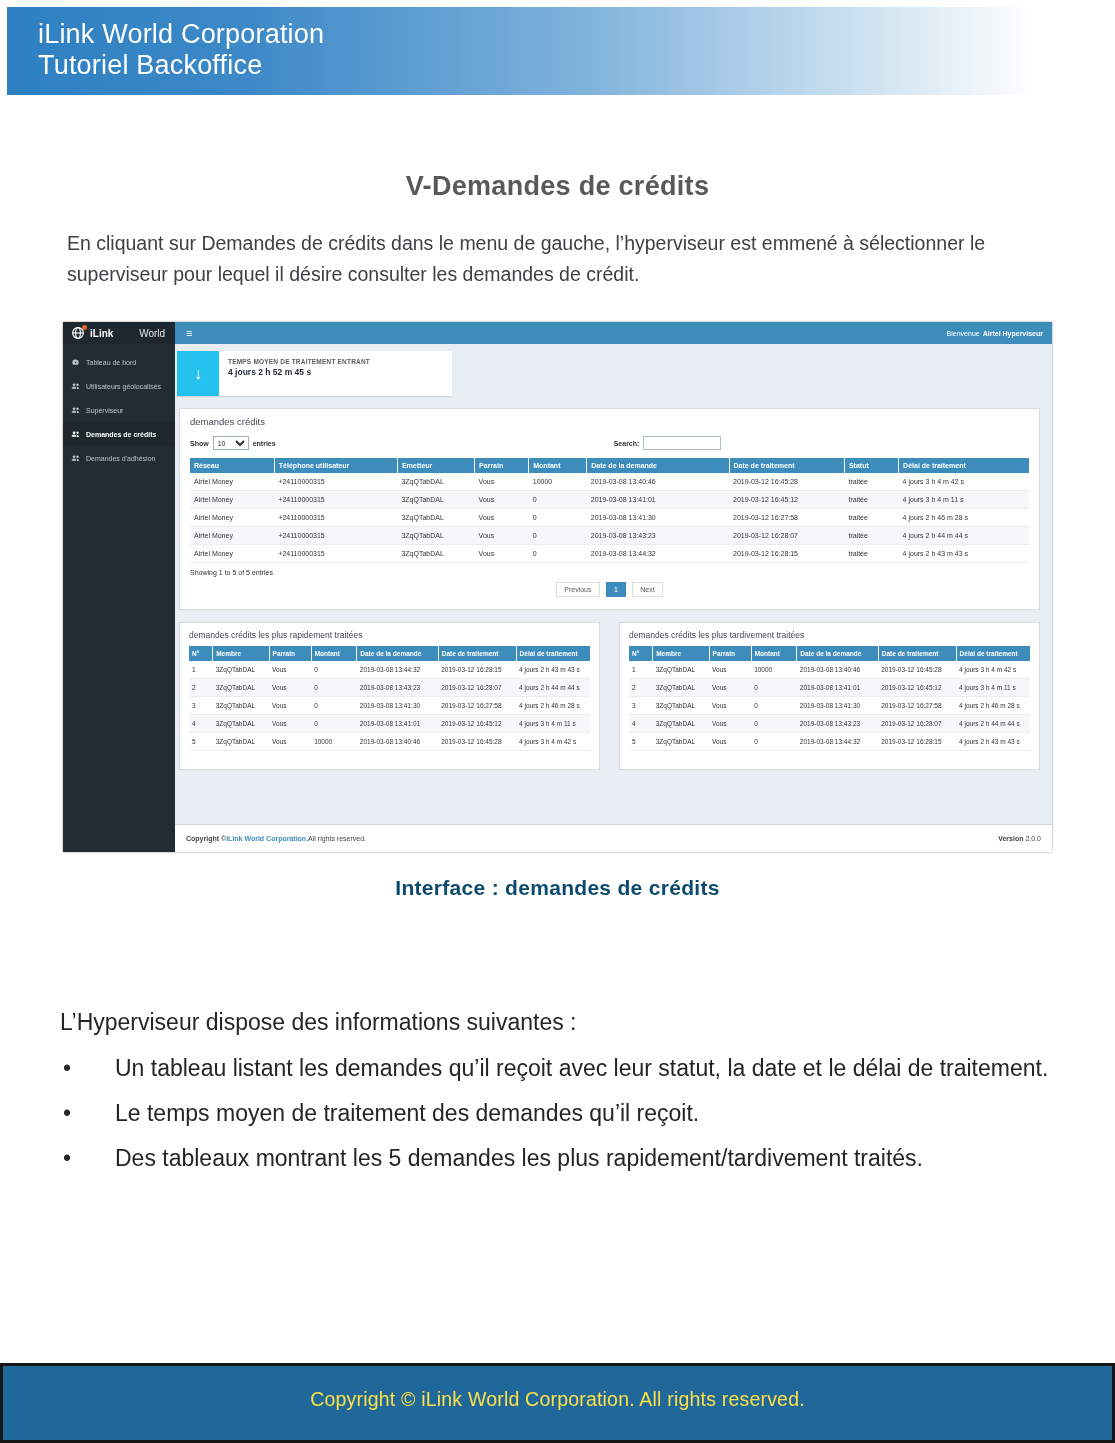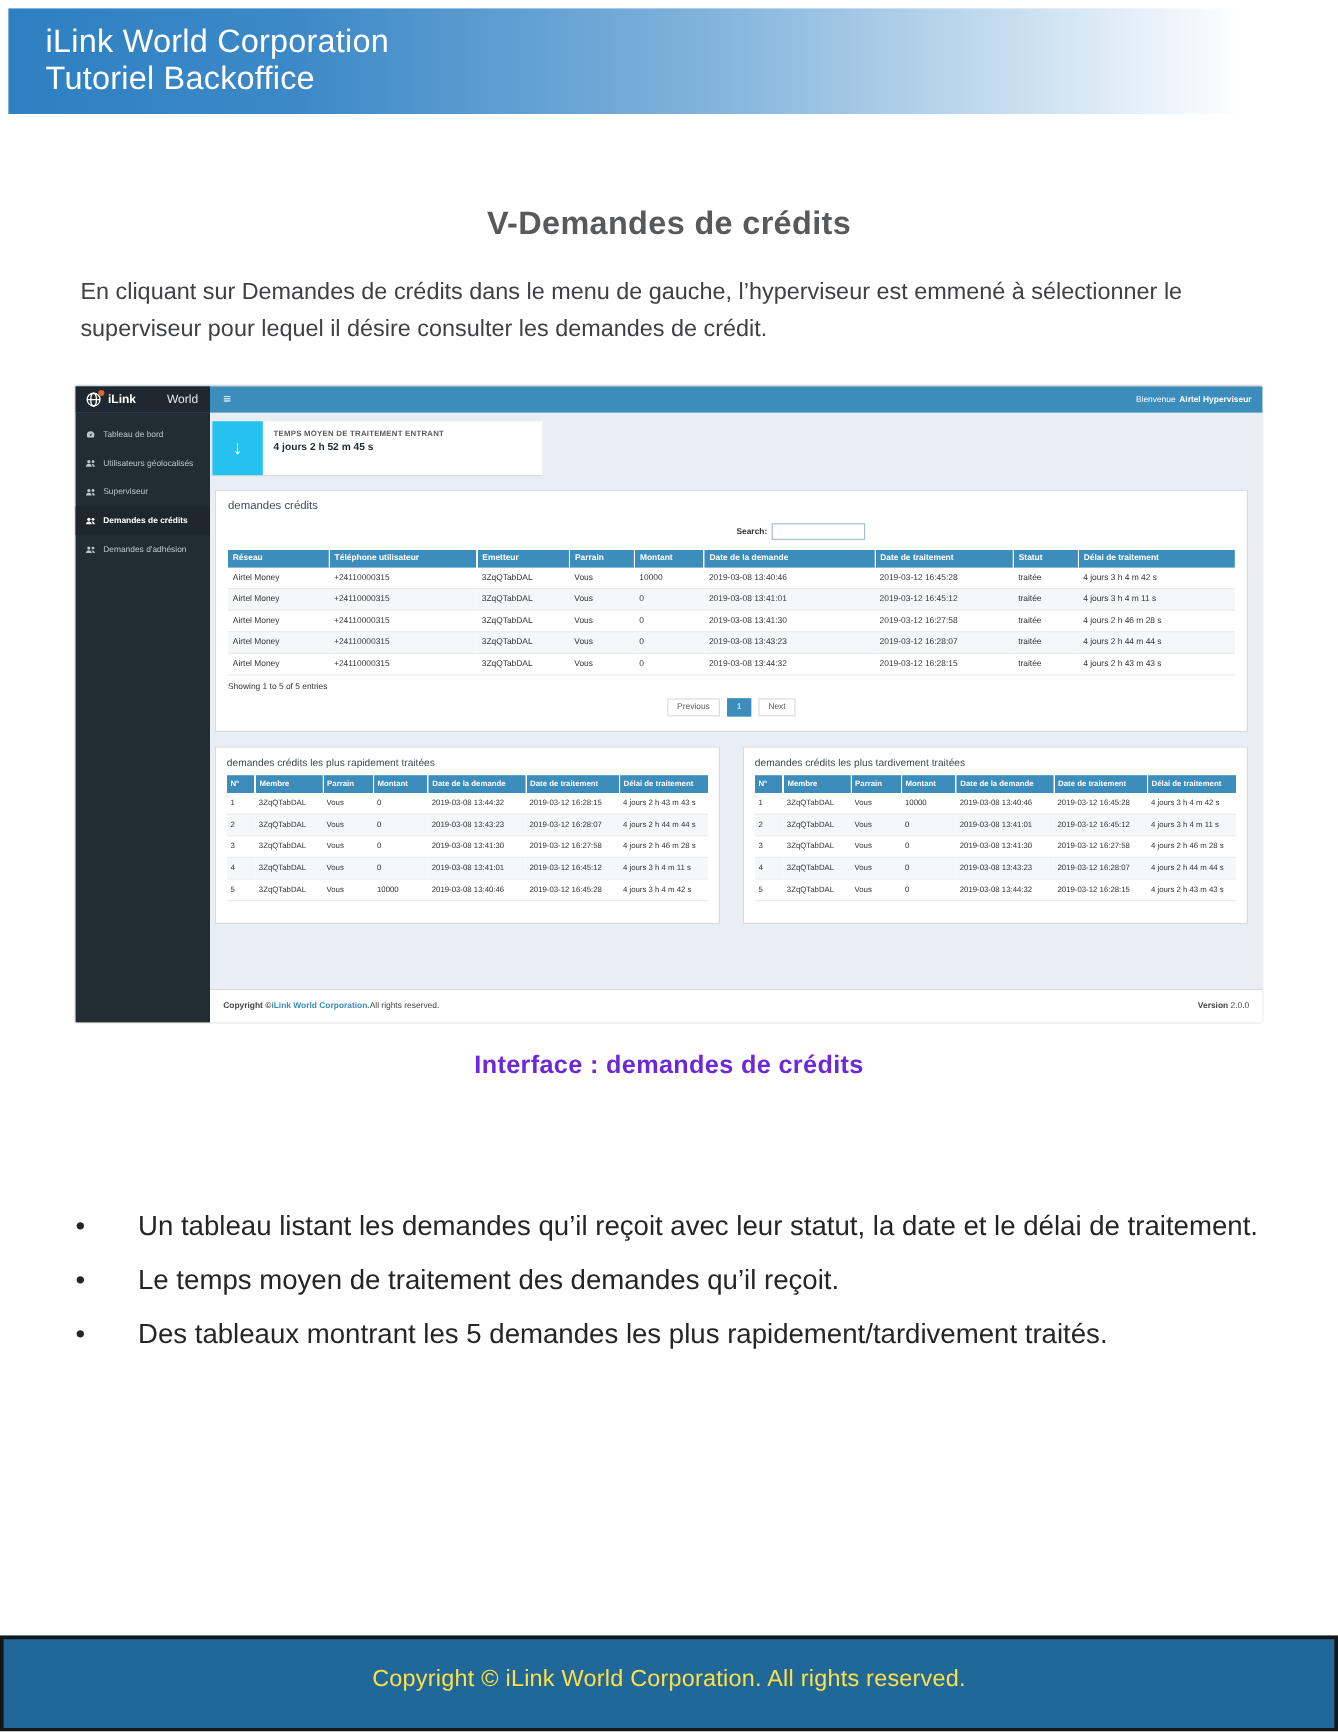--- a/index.html
+++ b/index.html
@@ -9,21 +9,21 @@
   
   .doc-header{position:absolute;left:7px;top:7px;right:0;height:88px;box-sizing:border-box;
     background:linear-gradient(90deg,#2e80c2 0%,#3d89c7 22%,#7fb2dc 52%,#c6ddef 75%,#ffffff 93%);
     color:#fff;padding:12px 0 0 31px;}
   .doc-header .hline{font-size:27px;line-height:31px;font-weight:400;letter-spacing:.2px;}
   .doc-title{position:absolute;top:171px;left:0;width:100%;text-align:center;
     font-size:27px;font-weight:700;color:#58595b;letter-spacing:.3px;}
   .doc-intro{position:absolute;left:67px;top:228px;width:988px;font-size:19.5px;
     line-height:31px;color:#3f4043;}
   .doc-caption{position:absolute;top:876px;left:0;width:1115px;text-align:center;
-    font-size:21px;font-weight:700;color:#6d28d9;letter-spacing:.3px;}
+    font-size:21px;font-weight:700;color:#0c4a6e;letter-spacing:.3px;}
   .info{position:absolute;left:60px;top:1007px;width:1005px;color:#262424;}
   .info-heading{font-size:23px;line-height:30px;margin-bottom:17px;}
   .bullet{display:flex;margin-bottom:16px;font-size:23px;line-height:29px;}
   .bullet .dot{flex:0 0 52px;padding-left:3px;}
   .bullet .dot::before{content:"\2022";}
   .doc-footer{position:absolute;left:0;right:0;bottom:0;height:80px;box-sizing:border-box;
     background:#20689a;border:3px solid #161616;display:flex;align-items:center;
     justify-content:center;color:#fde047;font-size:19.5px;padding-bottom:8px;letter-spacing:.2px;}
 
   
@@ -207,20 +207,27 @@
             <div class="stat-icon">↓</div>
             <div class="stat-text">
               <div class="stat-label">TEMPS MOYEN DE TRAITEMENT ENTRANT</div>
               <div class="stat-value">4 jours 2 h 52 m 45 s</div>
             </div>
           </div>
 
           <div class="panel panel-main">
             <div class="panel-title">demandes crédits</div>
             <div class="controls">
+              <div class="show-group">
+                <span>Show</span>
+                <select class="entries-select">
+                  <option>10</option>
+                </select>
+                <span>entries</span>
+              </div>
               <div class="search-group">
                 <span>Search:</span>
                 <input class="search-input" type="text" value="" style="">
               </div>
             </div>
             <table class="dt t-main">
                 <thead>
                   <tr>
                     <th>Réseau</th>
                     <th>Téléphone utilisateur</th>
@@ -437,20 +444,21 @@
           <span class="foot-right"><span class="bold">Version </span><span>2.0.0</span></span>
         </div>
       </div>
 
     </div>
   </div>
 
   <div class="doc-caption">Interface : demandes de crédits</div>
 
   <div class="info">
+    <div class="info-heading">L’Hyperviseur dispose des informations suivantes :</div>
     <div class="bullet">
       <span class="dot"></span>
       <span>Un tableau listant les demandes qu’il reçoit avec leur statut, la date et le délai de traitement.</span>
     </div>
     <div class="bullet">
       <span class="dot"></span>
       <span>Le temps moyen de traitement des demandes qu’il reçoit.</span>
     </div>
     <div class="bullet">
       <span class="dot"></span>

